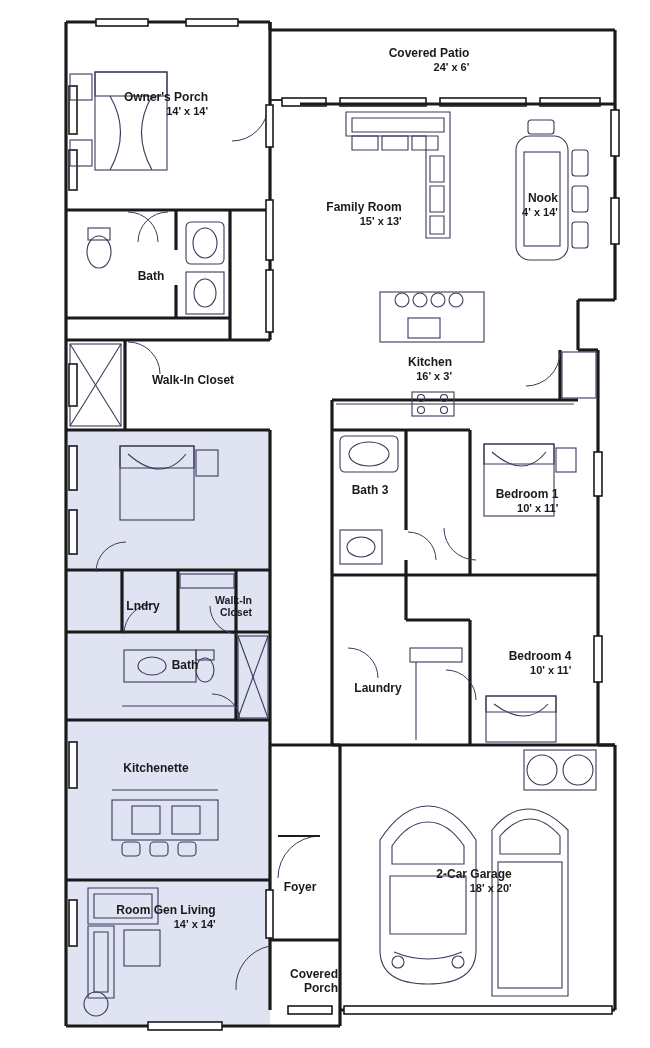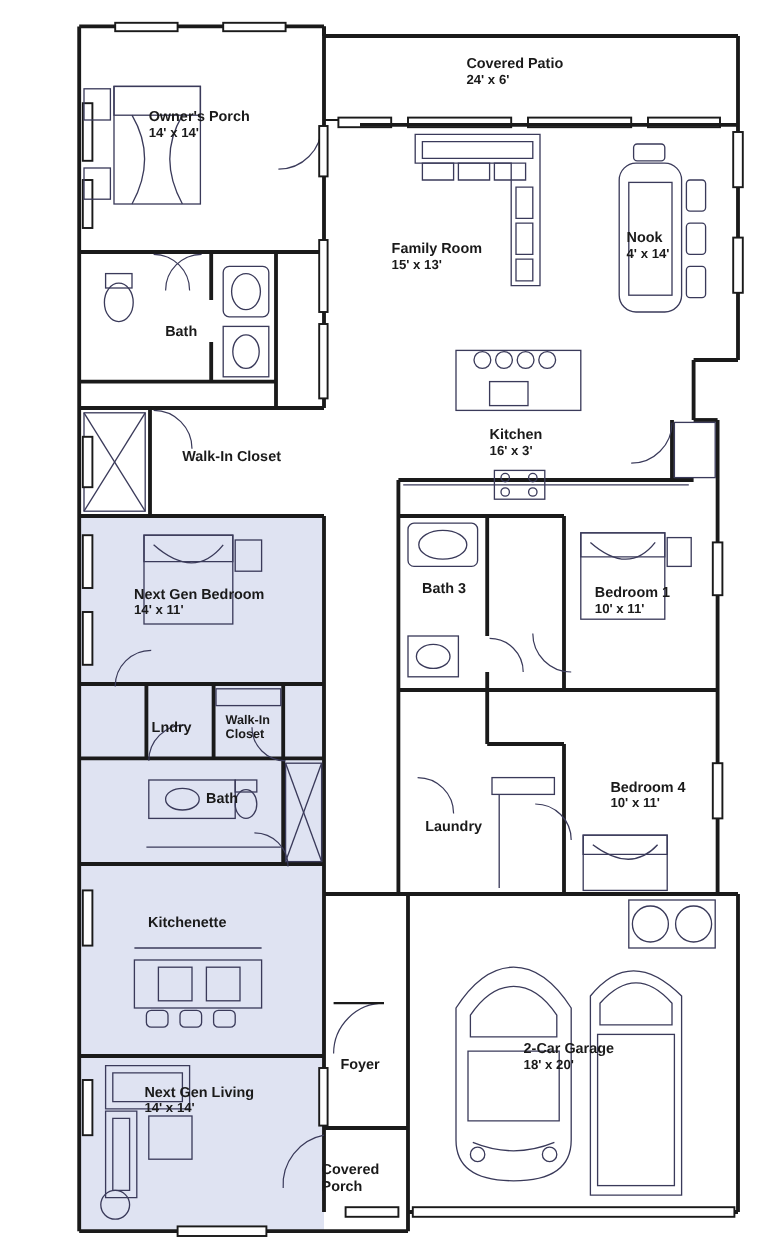--- a/index.html
+++ b/index.html
@@ -17,21 +17,21 @@
     background: #ffffff;
     overflow: hidden;
   }
   #plan svg {
     position: absolute;
     left: 0;
     top: 0;
   }
   .room-label {
     position: absolute;
-    text-align: left;
+    text-align: right;
     color: #1a1a1a;
     line-height: 1.15;
     font-weight: bold;
     pointer-events: none;
     white-space: nowrap;
     transform: translate(-50%, -50%);
   }
   .room-label .name {
     display: block;
     font-size: 12px;
@@ -348,24 +348,20 @@
   <div class="room-label" style="left:151px; top:277px;">
     <span class="name">Bath</span>
   </div>
   <div class="room-label" style="left:430px; top:369px;">
     <span class="name">Kitchen</span>
     <span class="dims">16' x 3'</span>
   </div>
   <div class="room-label" style="left:193px; top:381px;">
     <span class="name">Walk-In Closet</span>
   </div>
-  <div class="room-label" style="left:166px; top:502px;">
-    <span class="name">Next Gen Bedroom</span>
-    <span class="dims">14' x 11'</span>
-  </div>
   <div class="room-label" style="left:370px; top:491px;">
     <span class="name">Bath 3</span>
   </div>
   <div class="room-label" style="left:527px; top:501px;">
     <span class="name">Bedroom 1</span>
     <span class="dims">10' x 11'</span>
   </div>
   <div class="room-label" style="left:143px; top:607px;">
     <span class="name">Lndry</span>
   </div>
@@ -386,20 +382,20 @@
     <span class="name">Kitchenette</span>
   </div>
   <div class="room-label" style="left:300px; top:888px;">
     <span class="name">Foyer</span>
   </div>
   <div class="room-label" style="left:474px; top:881px;">
     <span class="name">2-Car Garage</span>
     <span class="dims">18' x 20'</span>
   </div>
   <div class="room-label" style="left:166px; top:917px;">
-    <span class="name">Next Gen Living</span>
+    <span class="name">Room Gen Living</span>
     <span class="dims">14' x 14'</span>
   </div>
   <div class="room-label" style="left:303px; top:982px;">
     <span class="name" style="white-space:normal; max-width:70px;">Covered Porch</span>
   </div>
 
 </div>
 
 </body></html>

